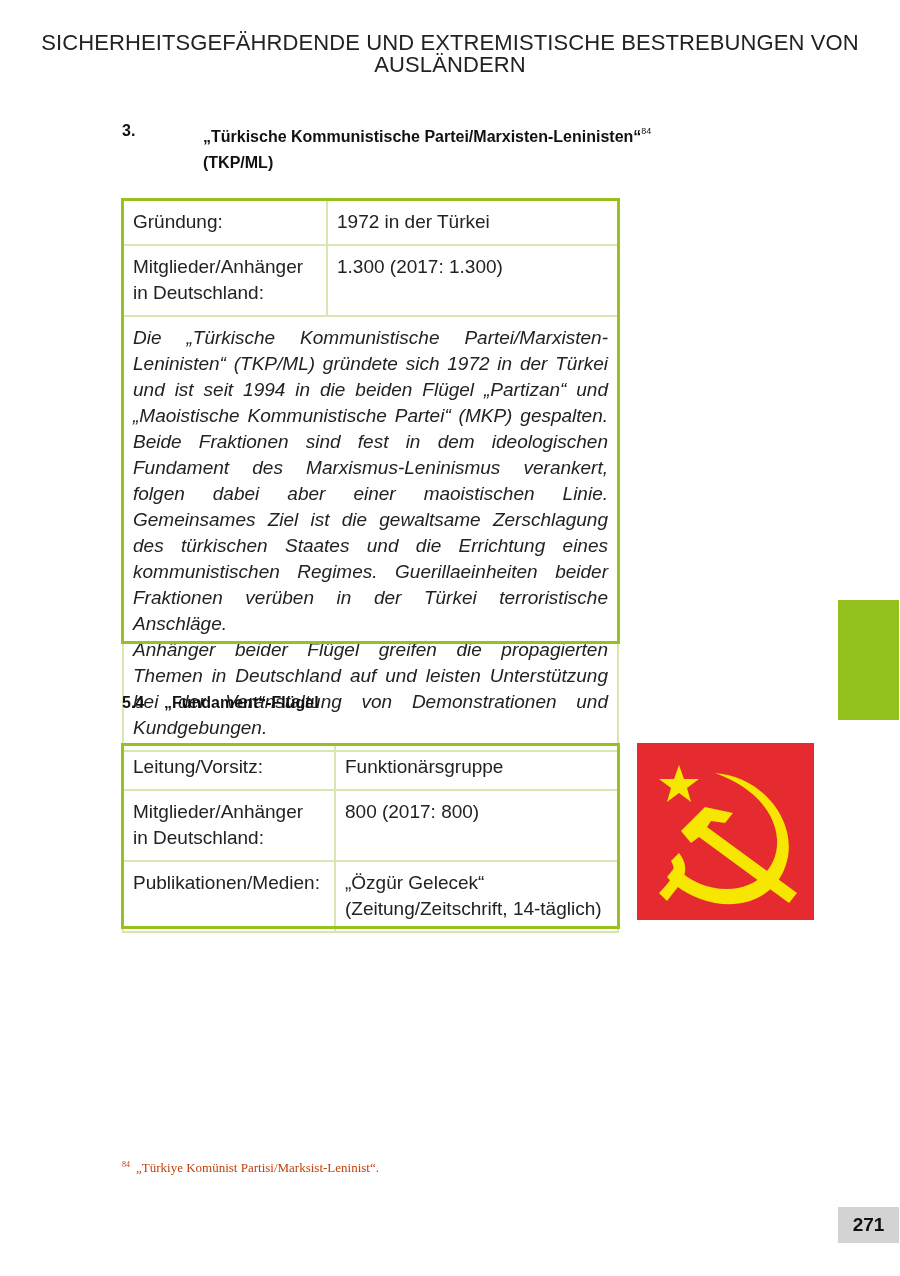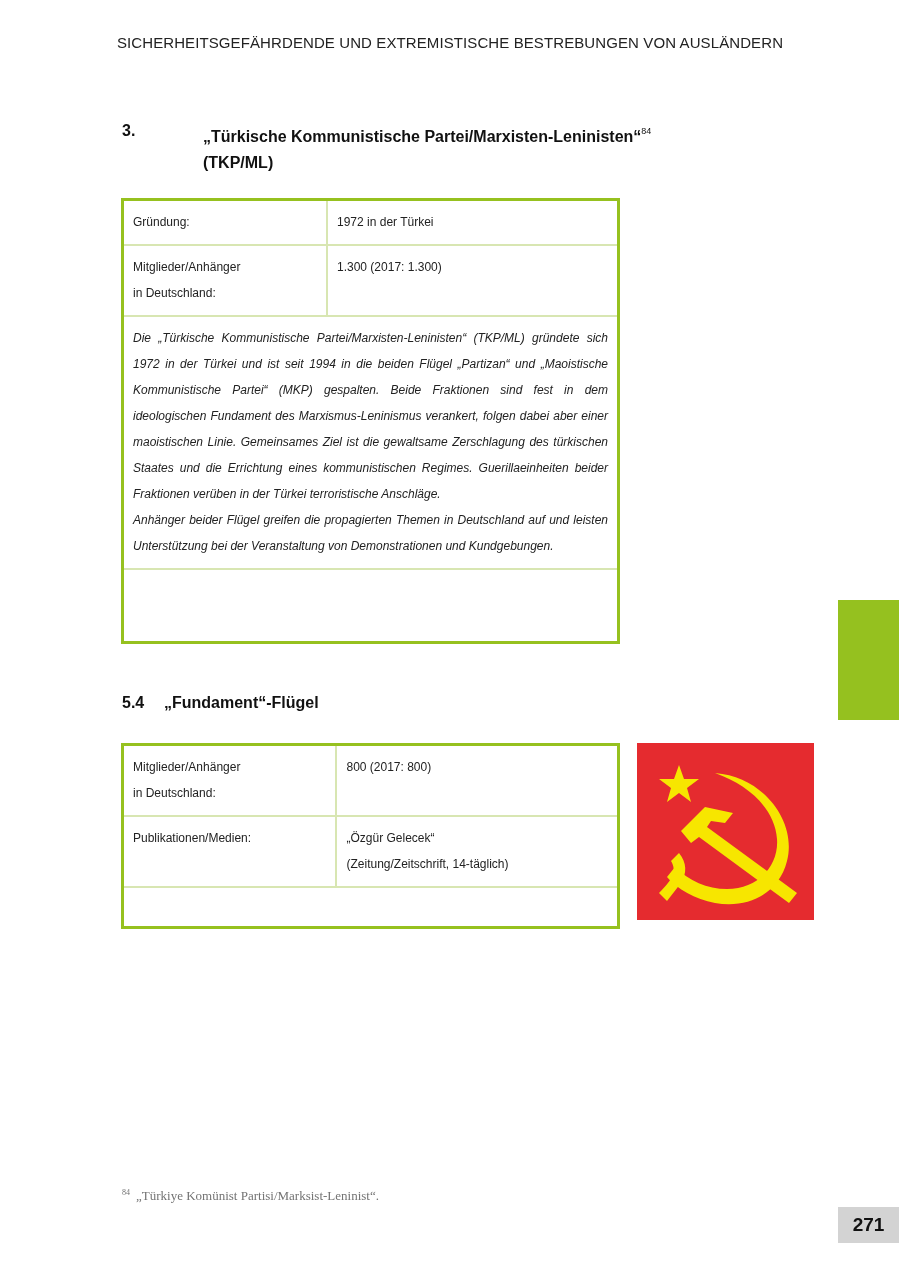--- a/index.html
+++ b/index.html
@@ -1,32 +1,32 @@
 <!DOCTYPE html>
 <html><head>
   <meta charset="utf-8">
   <style>
     html, body { margin: 0; padding: 0; background: #ffffff; }
     body { width: 900px; height: 1276px; position: relative; overflow: hidden;
            font-family: "Liberation Sans", "DejaVu Sans", sans-serif; color: #1a1a1a; }
     .running-head { position: absolute; top: 32px; left: 0; width: 900px; text-align: center;
-                    font-size: 15px; line-height: 22px; letter-spacing: 0.1px; color: #222; }
+                    font-size: 22px; line-height: 22px; letter-spacing: 0.1px; color: #222; }
     .h3 { position: absolute; left: 122px; font-weight: bold; font-size: 16px; line-height: 26px; color: #111; }
     .h3 .num { display: inline-block; width: 42px; }
     .h3 .title-wrap { position: absolute; left: 42px; top: 0; width: 460px; margin-left: 39px; }
     .h3 sup { font-size: 9px; font-weight: normal; vertical-align: 8px; }
-    table.info { position: absolute; border-collapse: collapse; font-size: 12px; line-height: 26px; color: #222; border-radius: 9px; }
+    table.info { position: absolute; border-collapse: collapse; font-size: 19px; line-height: 26px; color: #222; border-radius: 9px; }
     table.info td { border: 2px solid #d8e6b2; padding: 8px 9px 9px 9px; vertical-align: top; }
     .outer { position: absolute; border: 3px solid #96c11f; box-sizing: border-box; pointer-events: none; }
     .desc { text-align: justify; font-style: italic; }
     .tab-marker { position: absolute; left: 838px; top: 600px; width: 61px; height: 120px; background: #95c11f; }
     .page-num { position: absolute; left: 838px; top: 1207px; width: 61px; height: 36px; background: #d3d3d3;
                 font-weight: bold; font-size: 19px; line-height: 36px; text-align: center; color: #111; }
-    .footnote { position: absolute; left: 122px; top: 1188px; font-family: "Liberation Serif", "DejaVu Serif", serif;
-                font-size: 13px; color: #737373; }
+    .footnote { position: absolute; left: 122px; top: 1160px; font-family: "Liberation Serif", "DejaVu Serif", serif;
+                font-size: 13px; color: #c2410c; }
     .footnote sup { font-size: 8px; vertical-align: 5px; margin-right: 6px; }
     .emblem { position: absolute; left: 637px; top: 743px; width: 177px; height: 177px; background: #e52b2f; }
   </style>
 </head>
 <body>
 
 <div class="running-head">
   <div>SICHERHEITSGEFÄHRDENDE UND EXTREMISTISCHE BESTREBUNGEN VON AUSLÄNDERN</div>
 </div>
 
@@ -60,20 +60,24 @@
 </tbody>
   </table>
 <div class="outer" style="left:121px; top:198px; width:499px; height:446px;"></div>
 
 <div class="h3" style="top:690px;">
   <span class="num">5.4</span><span>„Fundament“-Flügel</span>
 </div>
 
 <table class="info" style="left:122px; top:744px; width:497px;">
   <tbody>
+      <tr style="height:44px;">
+    <td style="width:192px;">Leitung/Vorsitz:</td>
+    <td>Funktionärsgruppe</td>
+  </tr>
   <tr style="height:70px;">
     <td>
       <span>Mitglieder/Anhänger</span><br>
       <span>in Deutschland:</span>
     </td>
     <td>800 (2017: 800)</td>
   </tr>
   <tr style="height:70px;">
     <td>Publikationen/Medien:</td>
     <td>

